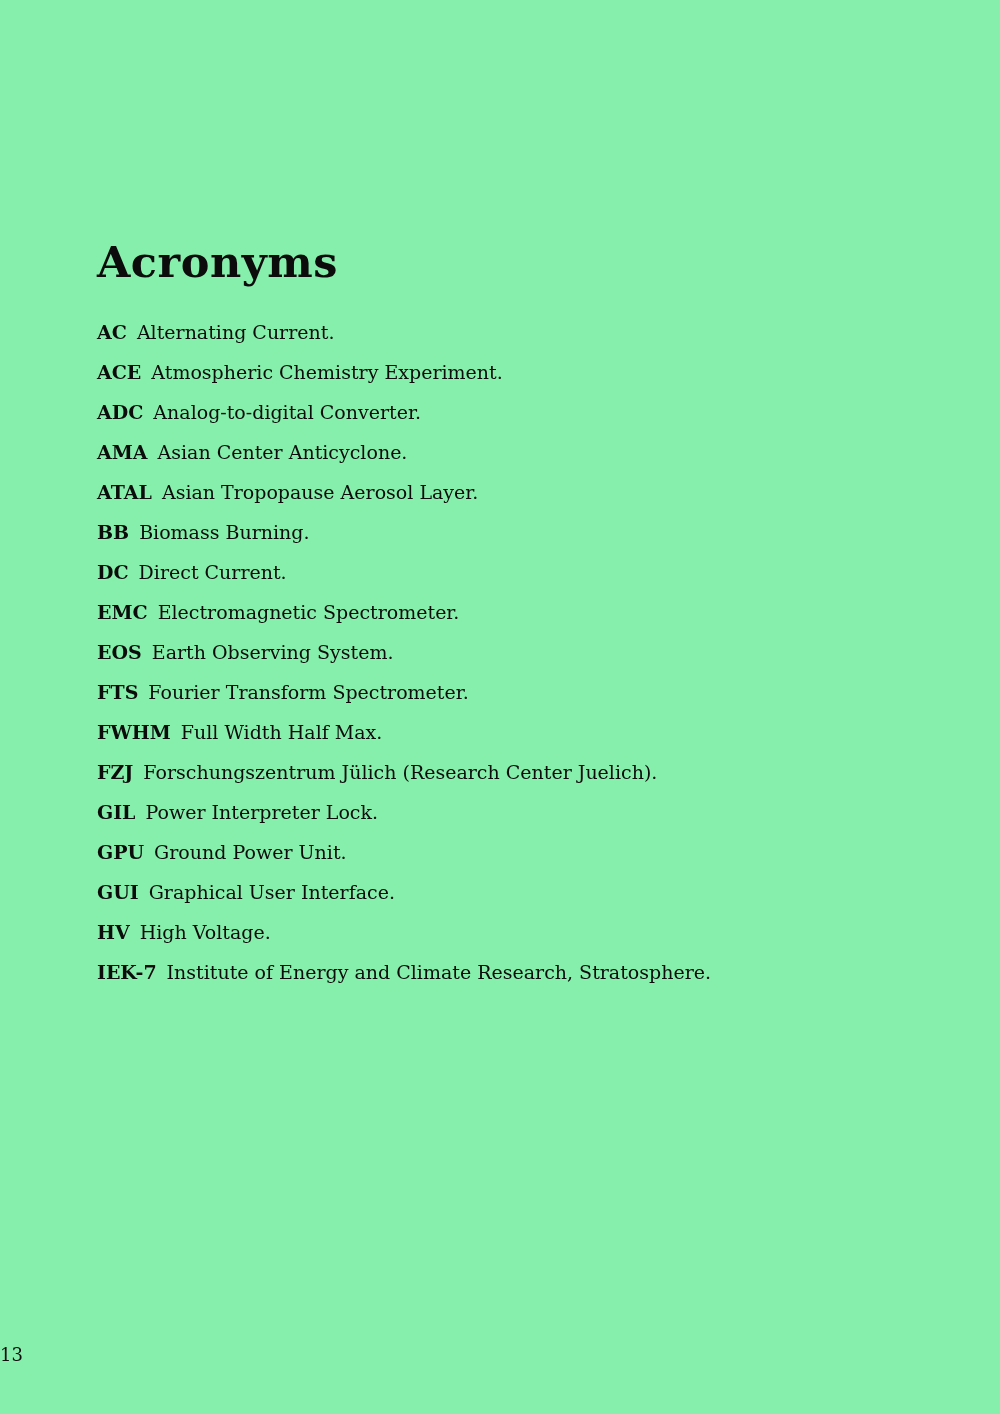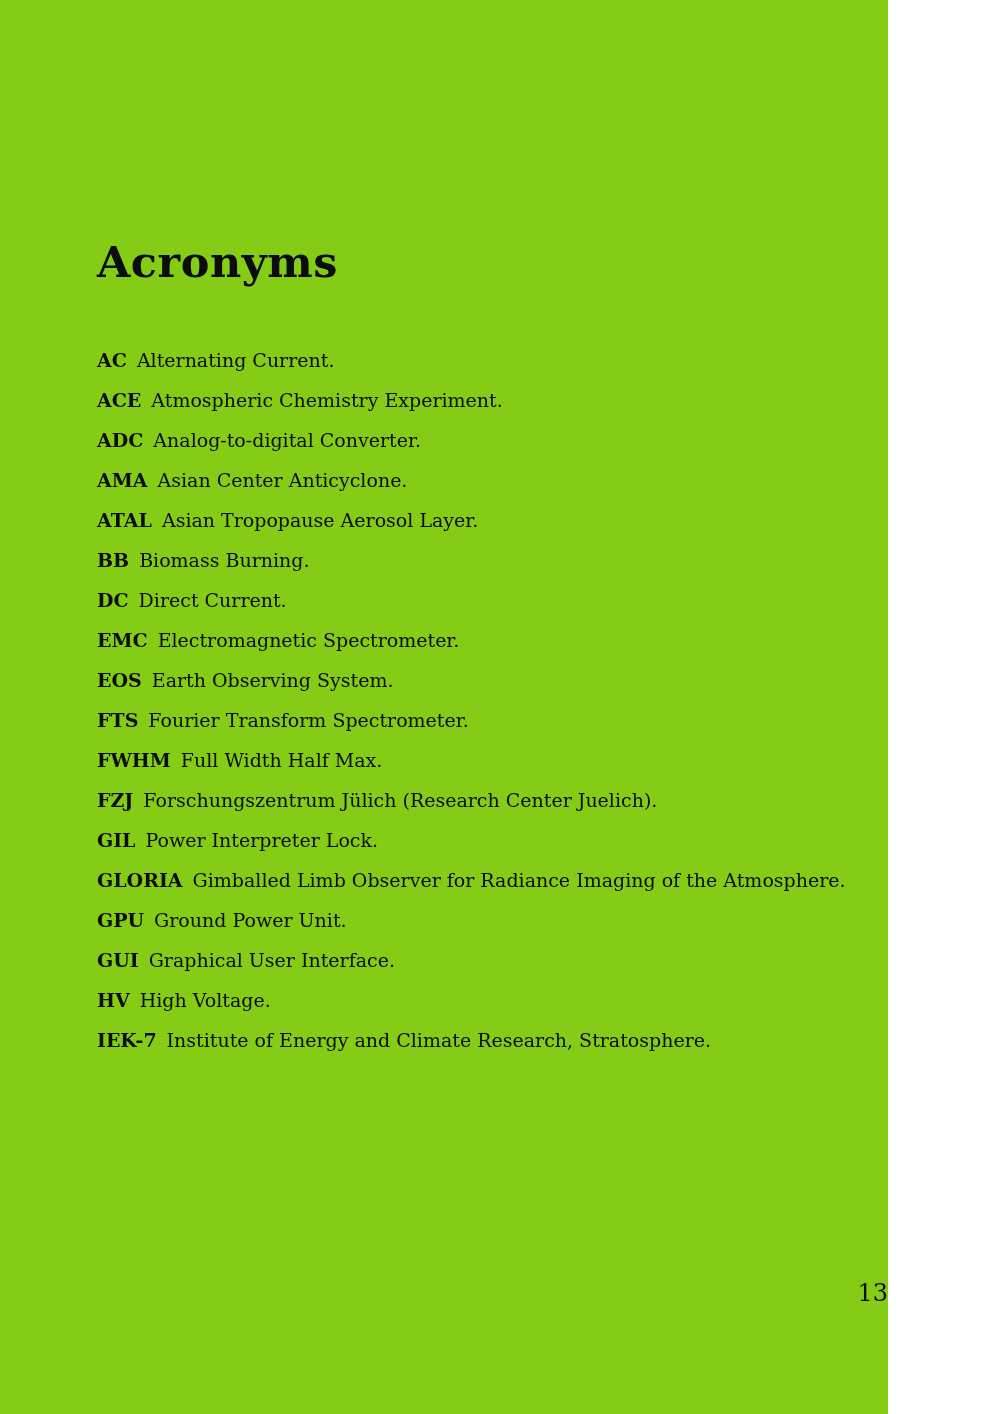--- a/index.html
+++ b/index.html
@@ -9,60 +9,60 @@
   body {
     width: 1000px;
     height: 1414px;
     background: #ffffff;
     color: #0c0c0c;
     font-family: "DejaVu Serif", "Liberation Serif", serif;
     overflow: hidden;
   }
   .page {
     position: relative;
-    width: 888px;
+    width: 1000px;
     height: 1414px;
-    background: #84cc16;
+    background: #86efac;
   }
   .content {
     position: absolute;
     left: 97px;
     top: 0;
     width: 812px;
   }
   .title {
     font-size: 43px;
     font-weight: 700;
     margin: 240px 0 0 0;
     line-height: 1.05;
     letter-spacing: 0.5px;
   }
   .list {
-    margin-top: 64px;
+    margin-top: 36px;
   }
   .group {
     margin: 0 0 9px 0;
   }
   .entry {
     margin: 0 0 18px 0;
     font-size: 19px;
     line-height: 22px;
     white-space: nowrap;
   }
   .term {
     font-weight: 700;
     margin-right: 10px;
   }
   .page-number {
     position: absolute;
-    top: 1282px;
+    top: 1344px;
     left: 0;
     width: 100%;
-    text-align: right;
-    font-size: 24px;
+    text-align: left;
+    font-size: 18px;
     line-height: 22px;
   }
 </style>
 </head>
 <body>
 
 <div class="page">
   <div class="content">
     <h1 class="title">Acronyms</h1>
     <div class="list">
@@ -83,21 +83,20 @@
           <p class="entry"><span class="term">EMC</span><span class="definition">Electromagnetic Spectrometer.</span></p>
           <p class="entry"><span class="term">EOS</span><span class="definition">Earth Observing System.</span></p>
         </div>
         <div class="group">
           <p class="entry"><span class="term">FTS</span><span class="definition">Fourier Transform Spectrometer.</span></p>
           <p class="entry"><span class="term">FWHM</span><span class="definition">Full Width Half Max.</span></p>
           <p class="entry"><span class="term">FZJ</span><span class="definition">Forschungszentrum Jülich (Research Center Juelich).</span></p>
         </div>
         <div class="group">
           <p class="entry"><span class="term">GIL</span><span class="definition">Power Interpreter Lock.</span></p>
-          <p class="entry"><span class="term">GLORIA</span><span class="definition">Gimballed Limb Observer for Radiance Imaging of the Atmosphere.</span></p>
           <p class="entry"><span class="term">GPU</span><span class="definition">Ground Power Unit.</span></p>
           <p class="entry"><span class="term">GUI</span><span class="definition">Graphical User Interface.</span></p>
         </div>
         <div class="group">
           <p class="entry"><span class="term">HV</span><span class="definition">High Voltage.</span></p>
         </div>
         <div class="group">
           <p class="entry"><span class="term">IEK-7</span><span class="definition">Institute of Energy and Climate Research, Stratosphere.</span></p>
         </div>
       </div>

